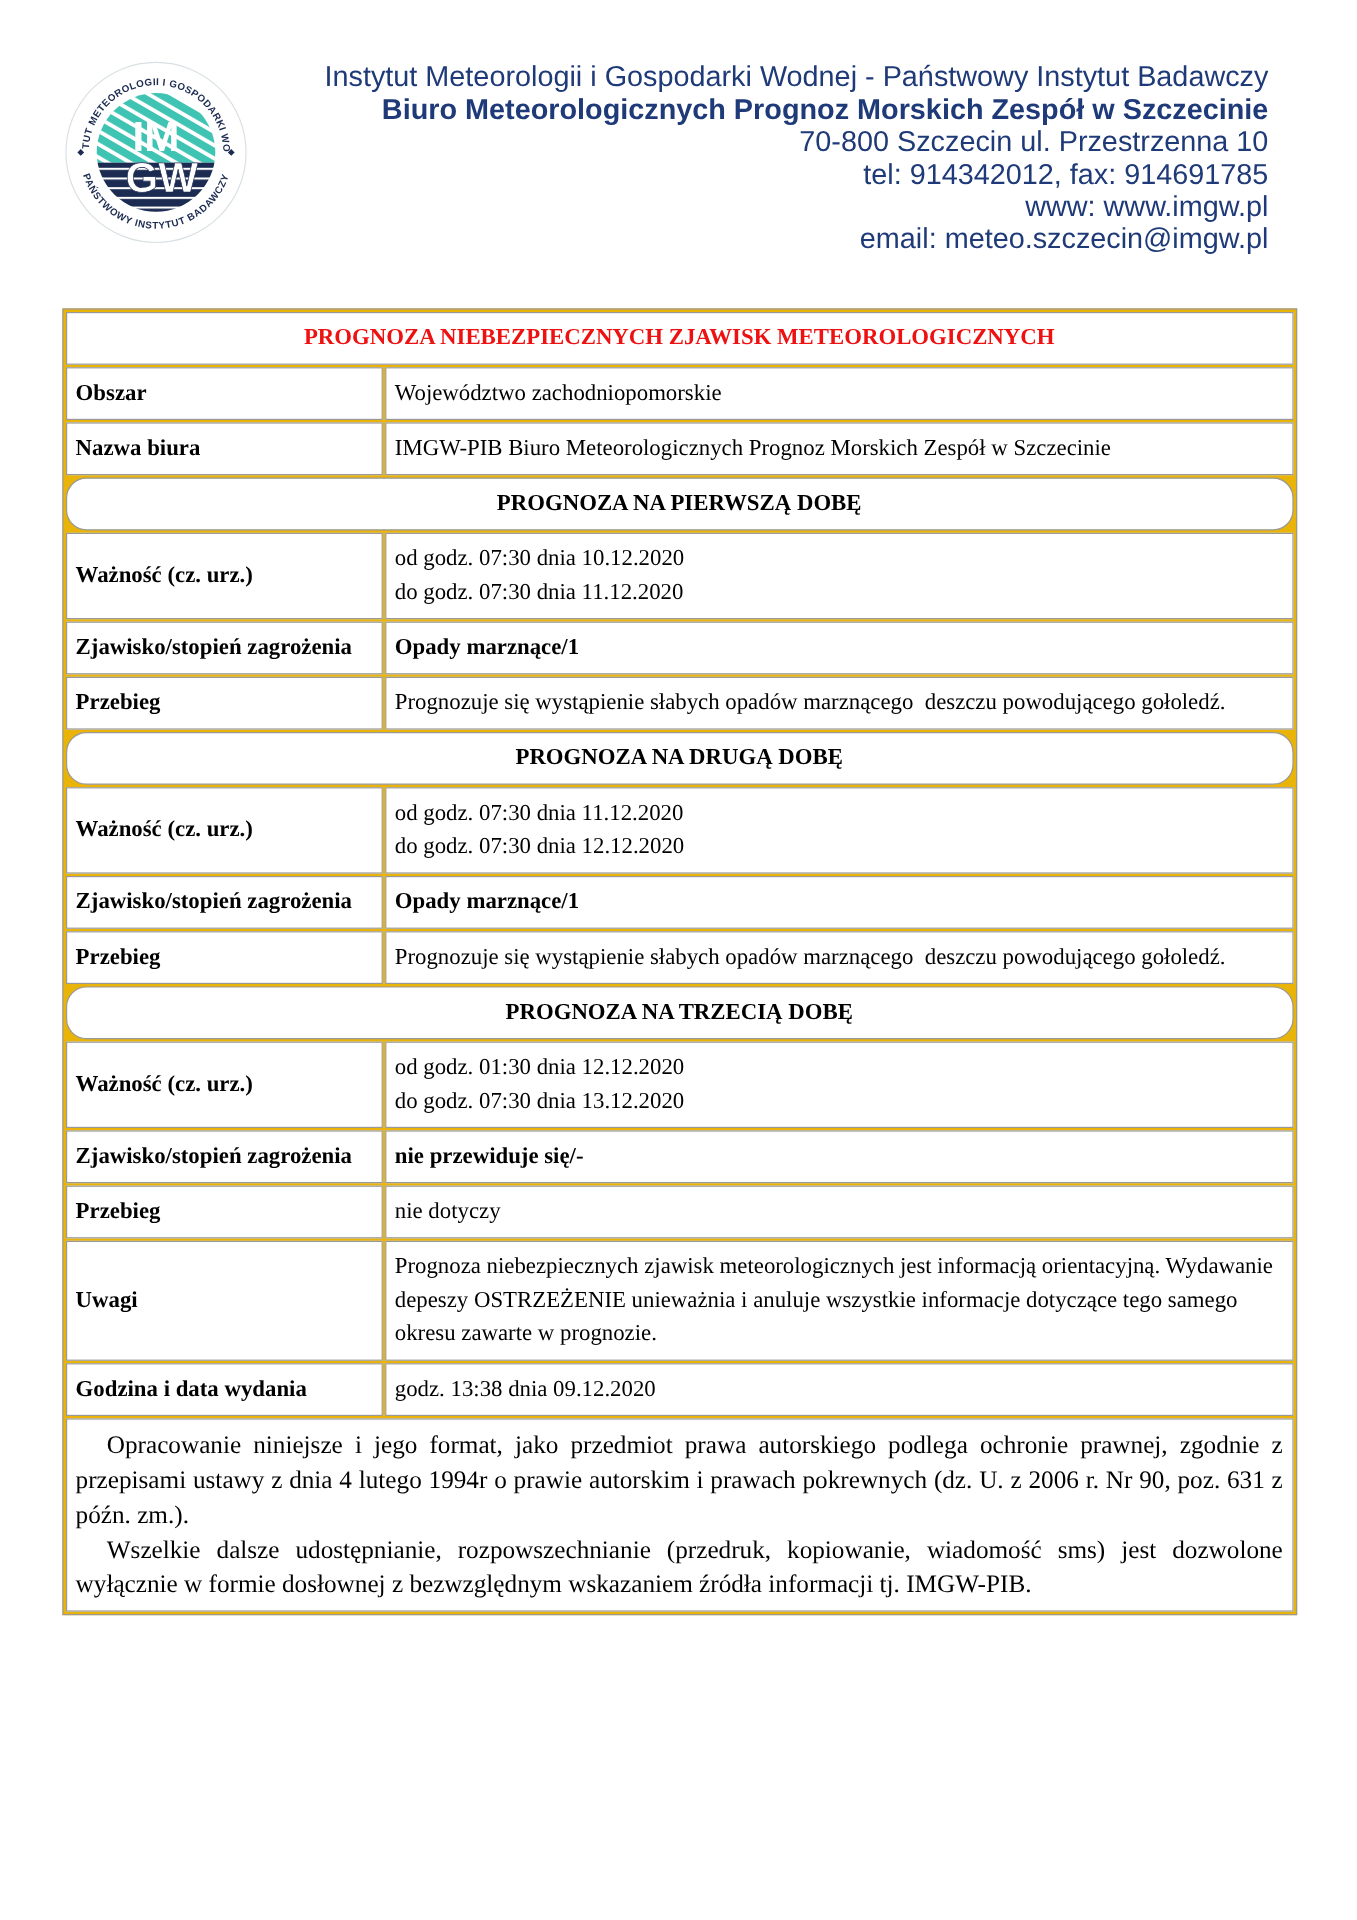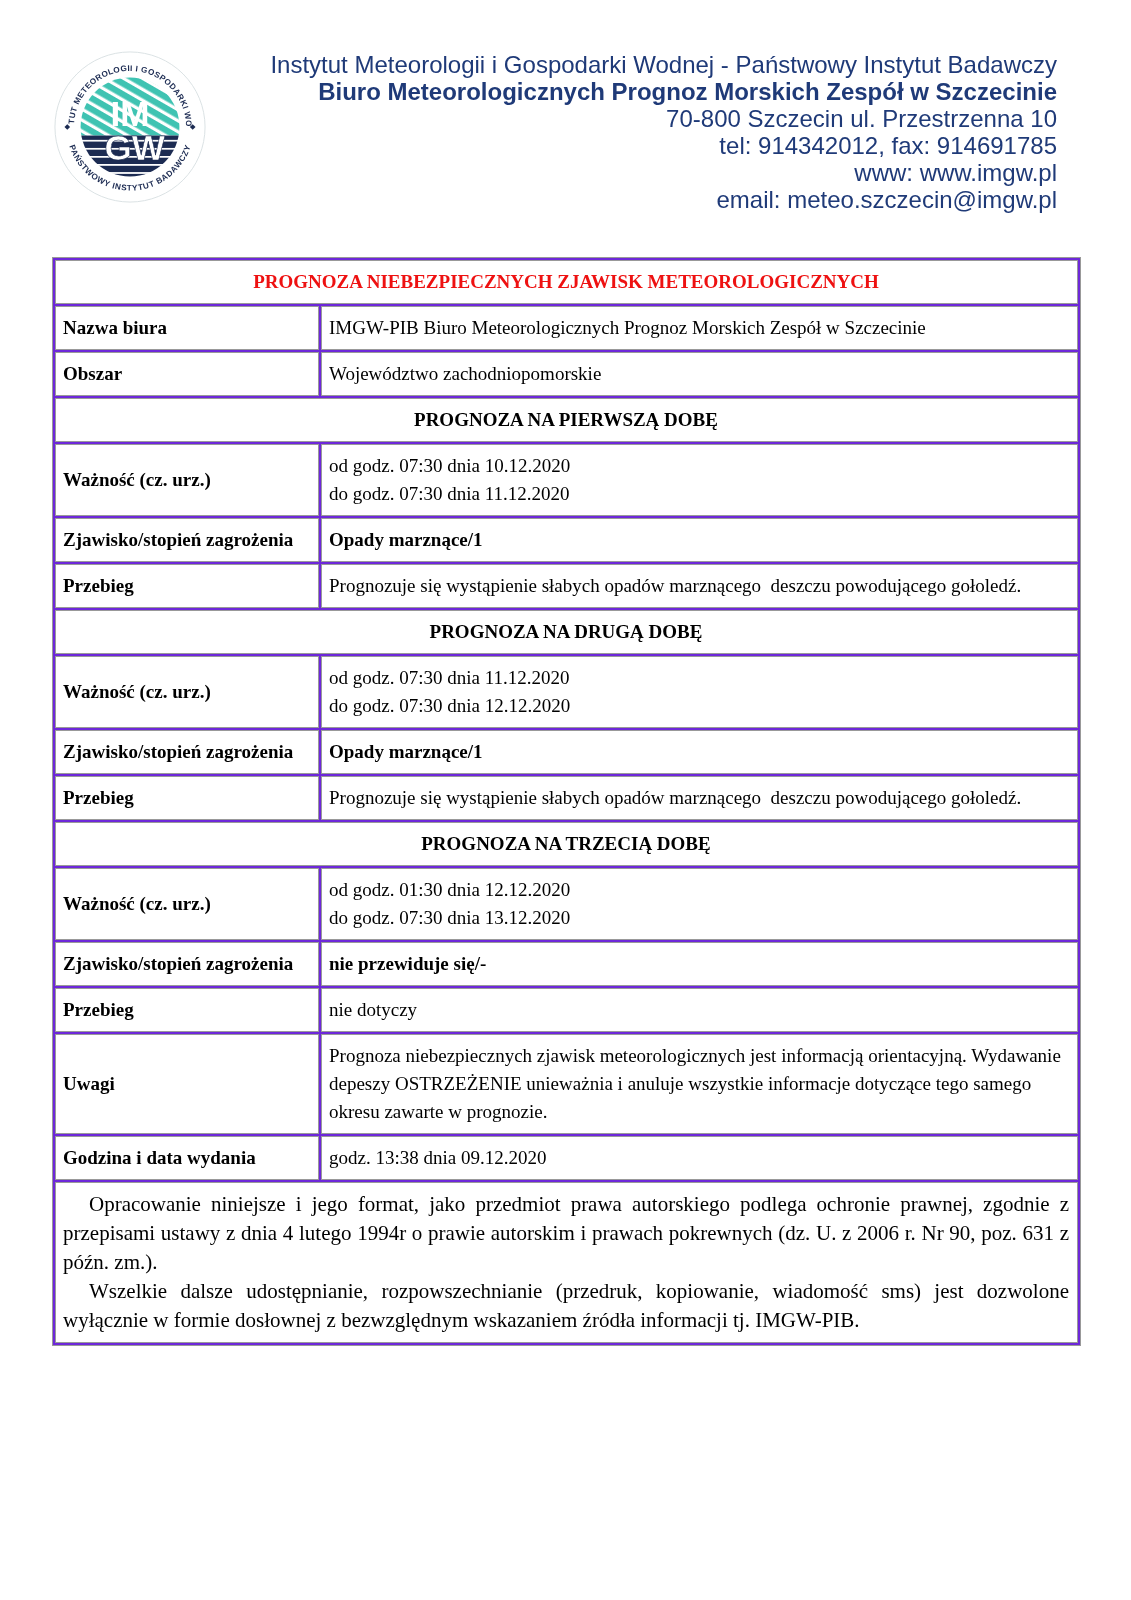--- a/index.html
+++ b/index.html
@@ -28,21 +28,21 @@
   .org-block .bold { font-weight: bold; }
 
   
   table.forecast {
     margin: 44px 0 0 52px;
     width: 1029px;
     border-collapse: separate;
     border-spacing: 2px;
     border: 1px solid #999999;
     table-layout: fixed;
-    background: #6d28d9;
+    background: #eab308;
   }
   table.forecast td {
     border: 1px solid #999999;
     padding: 7px 8px 7px 7px;
     font-size: 19px;
     line-height: 28px;
     vertical-align: middle;
     background: #ffffff;
   }
   td.doc-title {
@@ -52,20 +52,21 @@
     font-size: 22px;
     line-height: 26px;
     padding: 10px 6px;
   }
   td.section-heading {
     text-align: center;
     font-weight: bold;
     font-size: 20px;
     line-height: 24px;
     padding: 6px;
+    border-radius: 17px;
   }
   td.label { font-weight: bold; }
   td.value-bold { font-weight: bold; }
   td.prewrap { white-space: pre-wrap; }
   td.validity-cell { padding-top: 5px; padding-bottom: 5px; }
   td.remarks-cell { padding-top: 4px; padding-bottom: 4px; }
   td.copyright-cell { padding: 7px 8px 9px 6px; }
   .copyright-cell p {
     margin: 0;
     font-size: 21px;
@@ -129,27 +130,27 @@
         <col style="width:264px">
         <col>
       </colgroup>
 
     <tbody>
         <tr>
       <td colspan="2" class="doc-title">PROGNOZA NIEBEZPIECZNYCH ZJAWISK METEOROLOGICZNYCH</td>
     </tr>
 
     <tr>
+      <td class="label">Obszar</td>
+      <td>Województwo zachodniopomorskie</td>
+    </tr>
+
+    <tr>
       <td class="label">Nazwa biura</td>
       <td>IMGW-PIB Biuro Meteorologicznych Prognoz Morskich Zespół w Szczecinie</td>
-    </tr>
-
-    <tr>
-      <td class="label">Obszar</td>
-      <td>Województwo zachodniopomorskie</td>
     </tr>
 
     <tr>
       <td colspan="2" class="section-heading">PROGNOZA NA PIERWSZĄ DOBĘ</td>
     </tr>
     <tr>
       <td class="label">Ważność (cz. urz.)</td>
       <td class="validity-cell">
         <div>od godz. 07:30 dnia 10.12.2020</div>
         <div>do godz. 07:30 dnia 11.12.2020</div>

